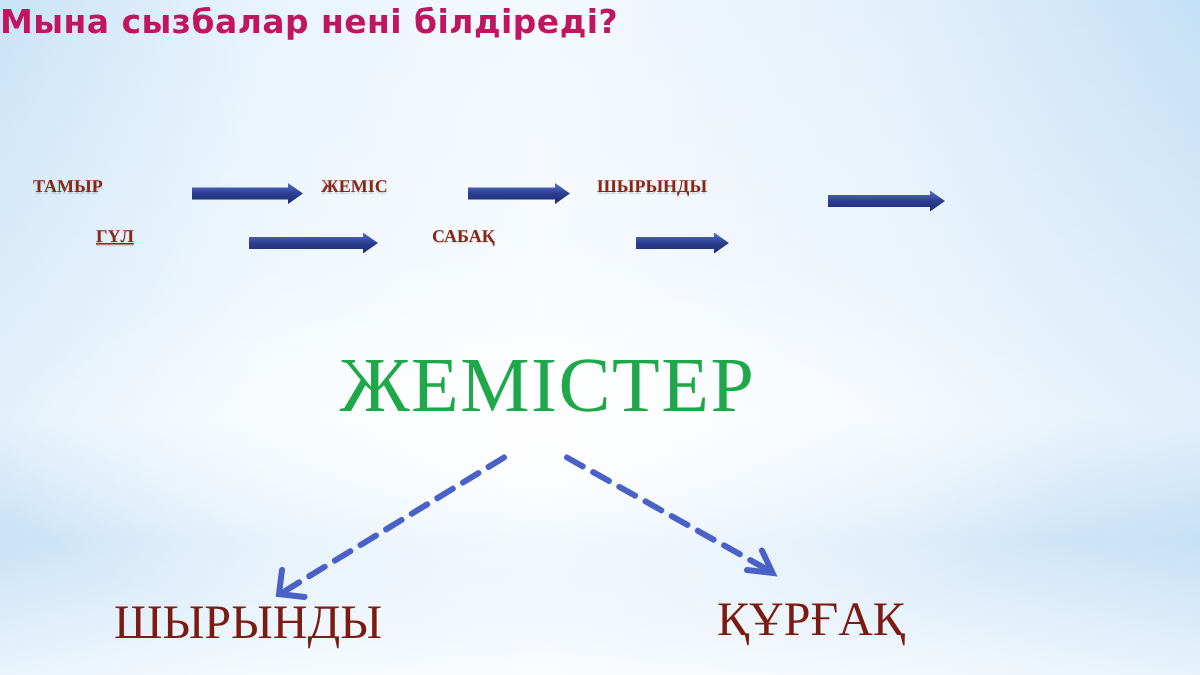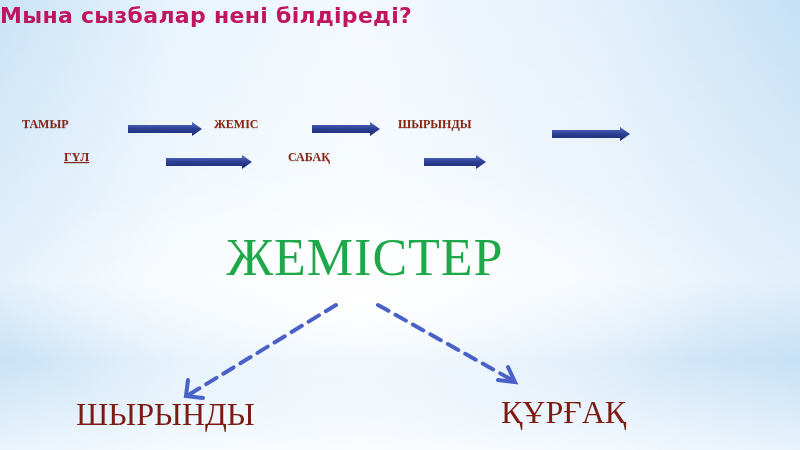--- a/index.html
+++ b/index.html
@@ -64,14 +64,14 @@
   <svg class="dash" width="800" height="450">
     <g stroke="#4a62c8" stroke-width="4" fill="none" stroke-linecap="round">
       <line x1="336" y1="305" x2="190" y2="394" stroke-dasharray="12,8"></line>
       <polyline points="188,380 186,396 203,398"></polyline>
       <line x1="378" y1="305" x2="512" y2="380" stroke-dasharray="12,8"></line>
       <polyline points="498,380 515,382 508,367"></polyline>
     </g>
   </svg>
 
   <div class="leaf" style="left:76px; top:396px;">ШЫРЫНДЫ</div>
-  <div class="leaf" style="left:478px; top:394px;margin-left:23px;">ҚҰРҒАҚ</div>
+  <div class="leaf" style="left:478px; top:394px;">ҚҰРҒАҚ</div>
 </div>
 
 </body></html>

